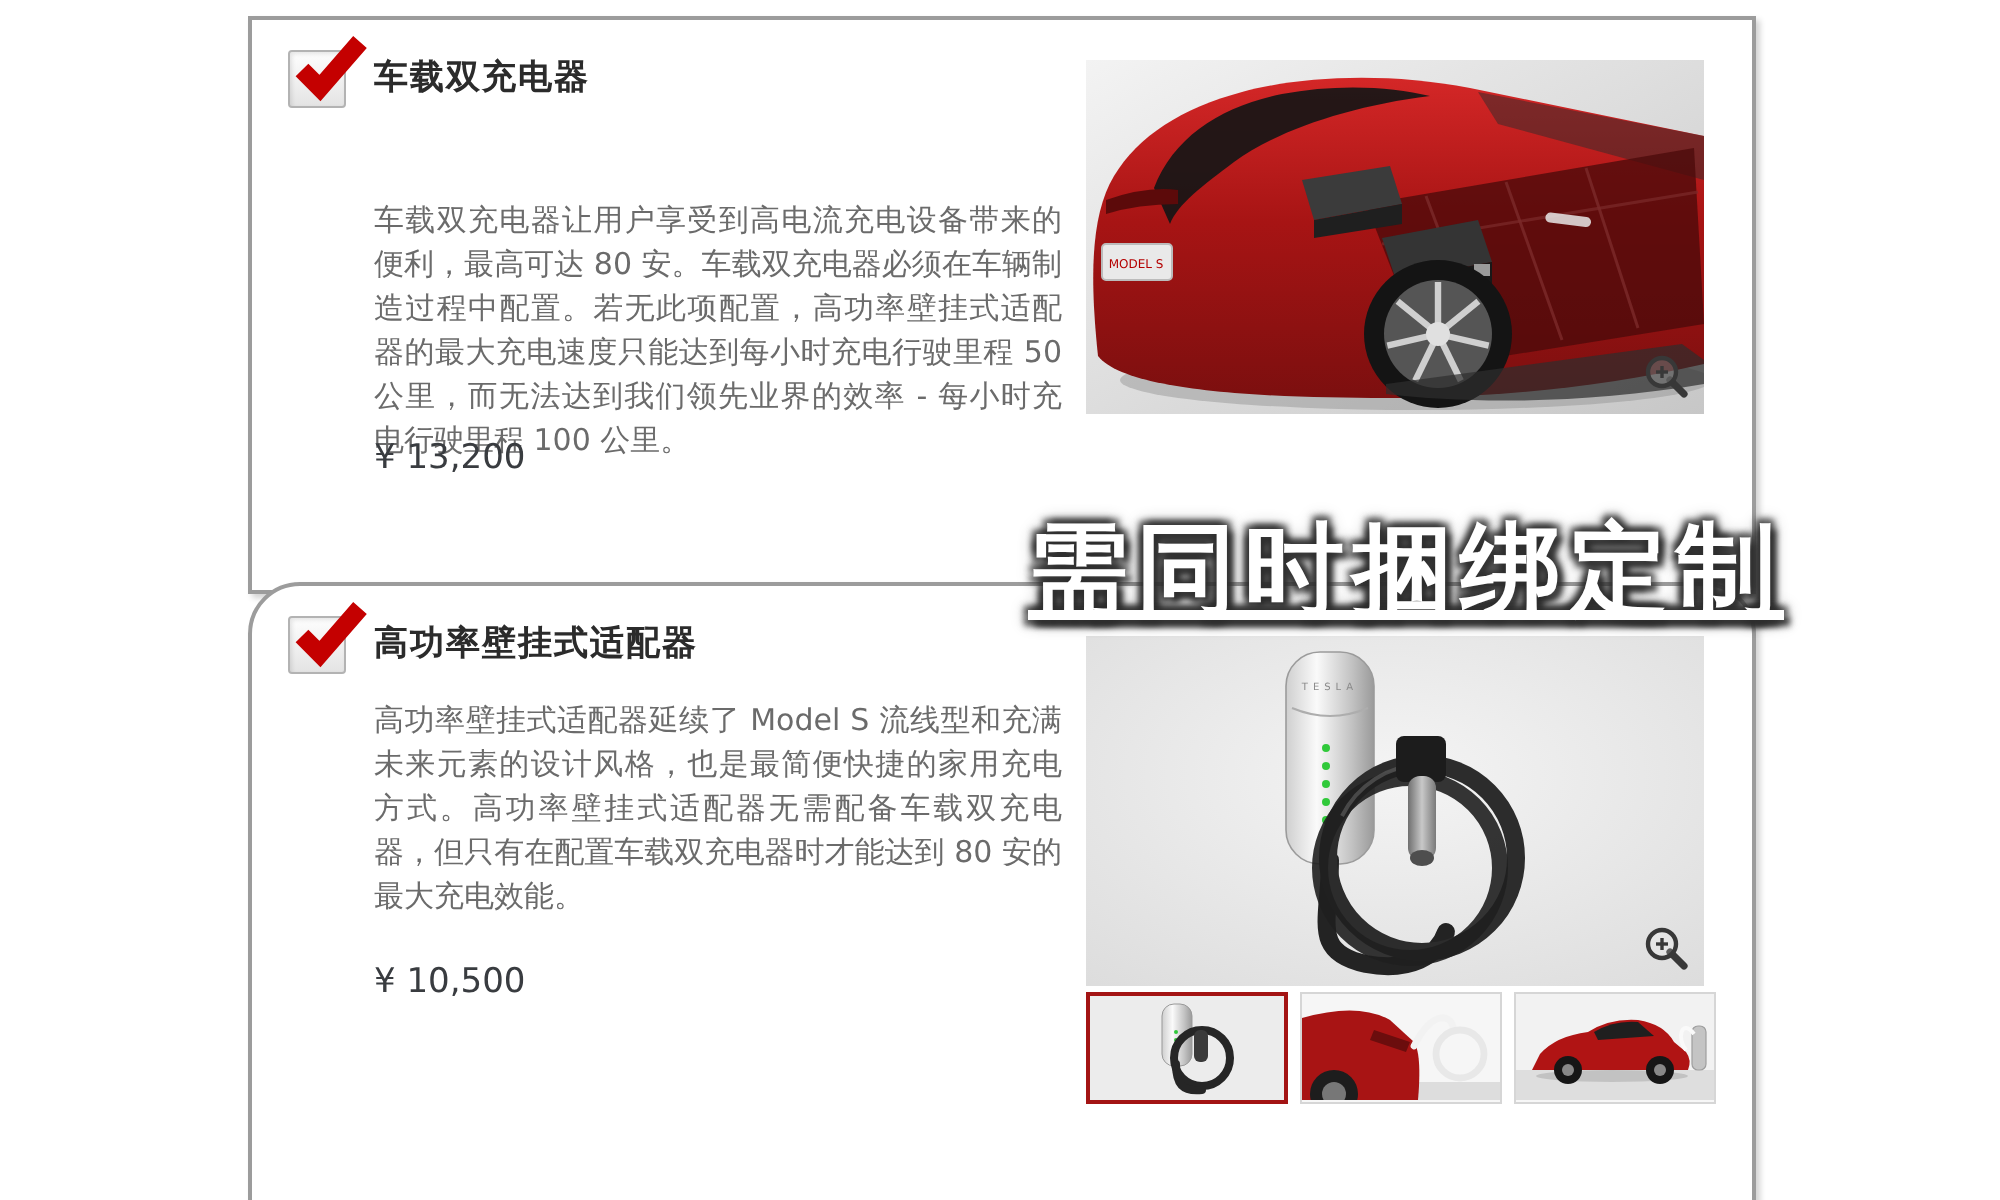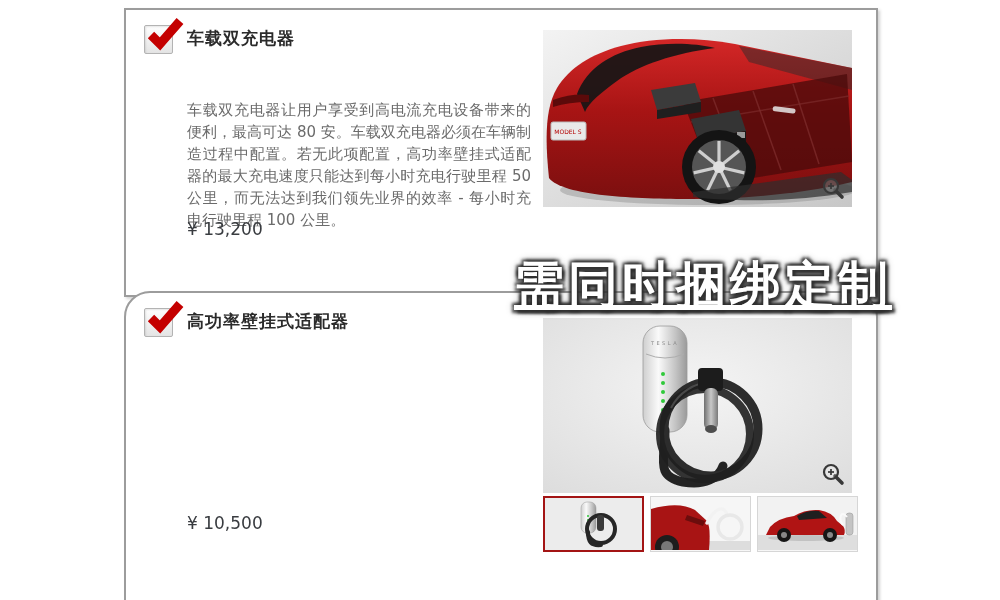--- a/index.html
+++ b/index.html
@@ -17,21 +17,21 @@
   .checkmark-svg { position:absolute; top:-8px; left:2px; overflow:visible; }
 
   .opt-title { position:absolute; left:61px; top:17px; font-size:17px; font-weight:bold;
                color:#2b2b2b; letter-spacing:1px; }
   .opt-desc  { position:absolute; left:61px; width:344px; font-size:15px; line-height:22px;
                color:#6b6b6b; text-align:justify; }
   .card-1 .opt-desc { top:49px;margin-top:40px; }
   .card-2 .opt-desc { top:56px; }
   .opt-price { position:absolute; left:61px; font-size:17px; font-weight:normal; color:#393c40; }
   .card-1 .opt-price { top:209px; }
-  .card-2 .opt-price { top:188px;margin-top:32px; }
+  .card-2 .opt-price { top:188px; }
 
   .image-box { position:absolute; left:417px; width:309px; overflow:hidden; }
   .card-1 .image-box { top:20px; height:177px; }
   .card-2 .image-box { top:25px; height:175px; }
   .image-box svg.main { display:block; }
 
   .zoom-btn { position:absolute; right:7px; bottom:7px; width:24px; height:24px; cursor:pointer; }
 
   .thumbs { position:absolute; left:417px; top:203px; display:flex; }
   .thumb { width:101px; height:56px; border:1px solid #d6d6d6; background:#f7f7f7;
@@ -136,20 +136,21 @@
 
   <div class="card card-2">
 
     <div class="checkbox">
       <svg class="checkmark-svg" width="37" height="31" viewBox="0 0 37 31">
         <path d="M4,17 L13,26 L33,3" fill="none" stroke="#c40000" stroke-width="9"></path>
       </svg>
     </div>
 
     <div class="opt-title">高功率壁挂式适配器</div>
+    <div class="opt-desc">高功率壁挂式适配器延续了 Model S 流线型和充满未来元素的设计风格，也是最简便快捷的家用充电方式。高功率壁挂式适配器无需配备车载双充电器，但只有在配置车载双充电器时才能达到 80 安的最大充电效能。</div>
     <div class="opt-price">¥ 10,500</div>
 
     <div class="image-box">
       <svg class="main" width="309" height="175" viewBox="0 0 309 175">
         <defs>
           <radialGradient id="bg2" cx="0.5" cy="0.4" r="0.8">
             <stop offset="0" stop-color="#f4f4f4"></stop>
               <stop offset="1" stop-color="#dcdcdc"></stop>
           </radialGradient>
           <linearGradient id="silver" x1="0" y1="0" x2="1" y2="0">

